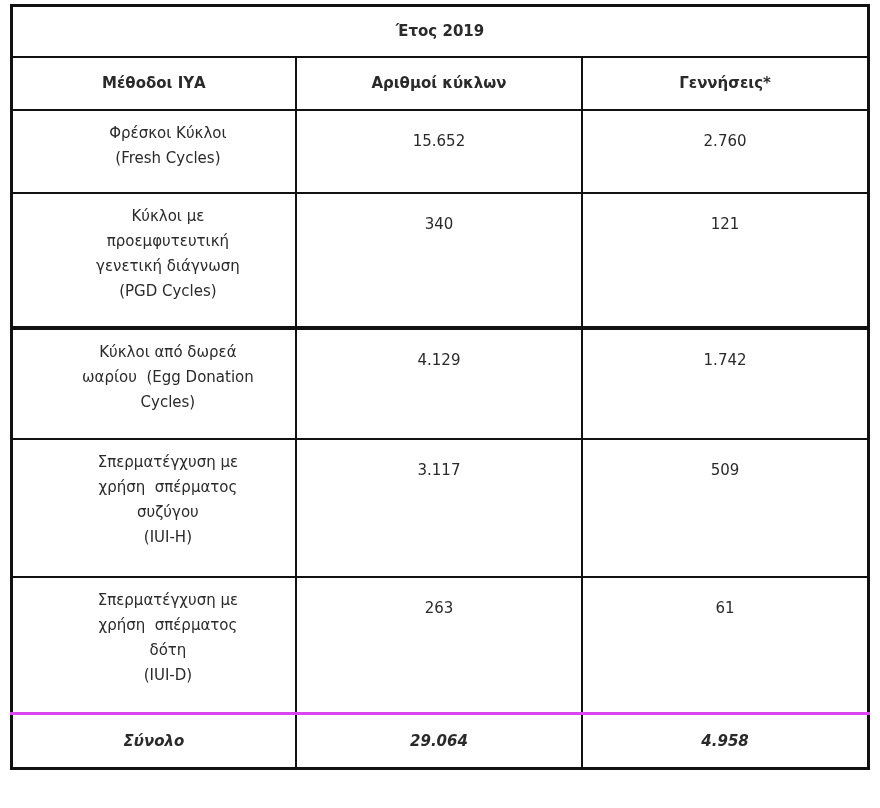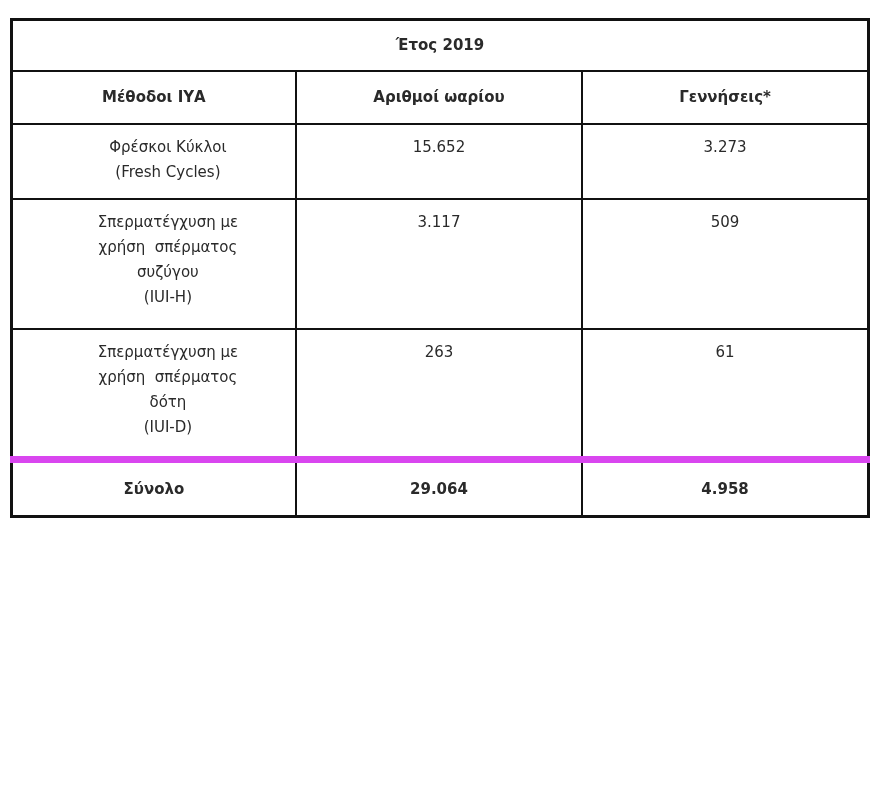--- a/index.html
+++ b/index.html
@@ -10,21 +10,21 @@
     body {
       width: 880px;
       height: 808px;
       position: relative;
       font-family: "DejaVu Sans", "Liberation Sans", sans-serif;
       color: #2a2a2a;
     }
     .wrap {
       position: absolute;
       left: 10px;
-      top: 18px;
+      top: 4px;
       width: 860px;
     }
     table {
       border-collapse: collapse;
       width: 860px;
       table-layout: fixed;
       border: 3px solid #111;
     }
     td, th {
       border: 2px solid #111;
@@ -40,36 +40,37 @@
       font-weight: bold;
       font-size: 15px;
     }
     .header-row th {
       height: 51px;
       vertical-align: middle;
       font-weight: bold;
       font-size: 15px;
     }
     .body-row td {
-      padding-top: 10px;
+      padding-top: 18px;
     }
     .body-row td.method {
       padding-top: 10px;
     }
     .r1 td { height: 63px; }
     .r2 td { height: 63px; }
     .r3 td { height: 114px; border-bottom: 4px solid #111; }
     .r4 td { height: 90px; }
     .r5 td { height: 118px; }
     .r6 td { height: 116px; }
     .total-row td {
       height: 52px;
       vertical-align: middle;
       font-weight: bold;
-      border-top: 7px solid #d946ef;
+      border-top: 3px solid #d946ef;
+      font-style: italic;
     }
     .line { display: block; padding-left: 28px; }
     .col-method { width: 284px; }
     .col-cycles { width: 286px; }
     .col-births { width: 286px; }
   </style>
 </head>
 <body>
 
 <div class="wrap">
@@ -78,35 +79,54 @@
       <col class="col-method">
       <col class="col-cycles">
       <col class="col-births">
     </colgroup>
     <tbody>
       <tr class="year-row">
         <td colspan="3">Έτος 2019</td>
       </tr>
       <tr class="header-row">
         <th>Μέθοδοι ΙΥΑ</th>
-        <th>Αριθμοί ωαρίου</th>
+        <th>Αριθμοί κύκλων</th>
         <th>Γεννήσεις*</th>
       </tr>
 
       <tr class="body-row r1">
         <td class="method">
           <span class="line">Φρέσκοι Κύκλοι</span>
           <span class="line">(Fresh Cycles)</span>
         </td>
         <td>15.652</td>
-        <td>3.273</td>
+        <td>2.760</td>
       </tr>
 
 
+      <tr class="body-row r3">
+        <td class="method">
+          <span class="line">Κύκλοι με</span>
+          <span class="line">προεμφυτευτική</span>
+          <span class="line">γενετική διάγνωση</span>
+          <span class="line">(PGD Cycles)</span>
+        </td>
+        <td>340</td>
+        <td>121</td>
+      </tr>
 
+      <tr class="body-row r4">
+        <td class="method">
+          <span class="line">Κύκλοι από δωρεά</span>
+          <span class="line" style="white-space: pre;">ωαρίου  (Egg Donation</span>
+          <span class="line">Cycles)</span>
+        </td>
+        <td>4.129</td>
+        <td>1.742</td>
+      </tr>
 
       <tr class="body-row r5">
         <td class="method">
           <span class="line">Σπερματέγχυση με</span>
           <span class="line" style="white-space: pre;">χρήση  σπέρματος</span>
           <span class="line">συζύγου</span>
           <span class="line">(IUI-H)</span>
         </td>
         <td>3.117</td>
         <td>509</td>

